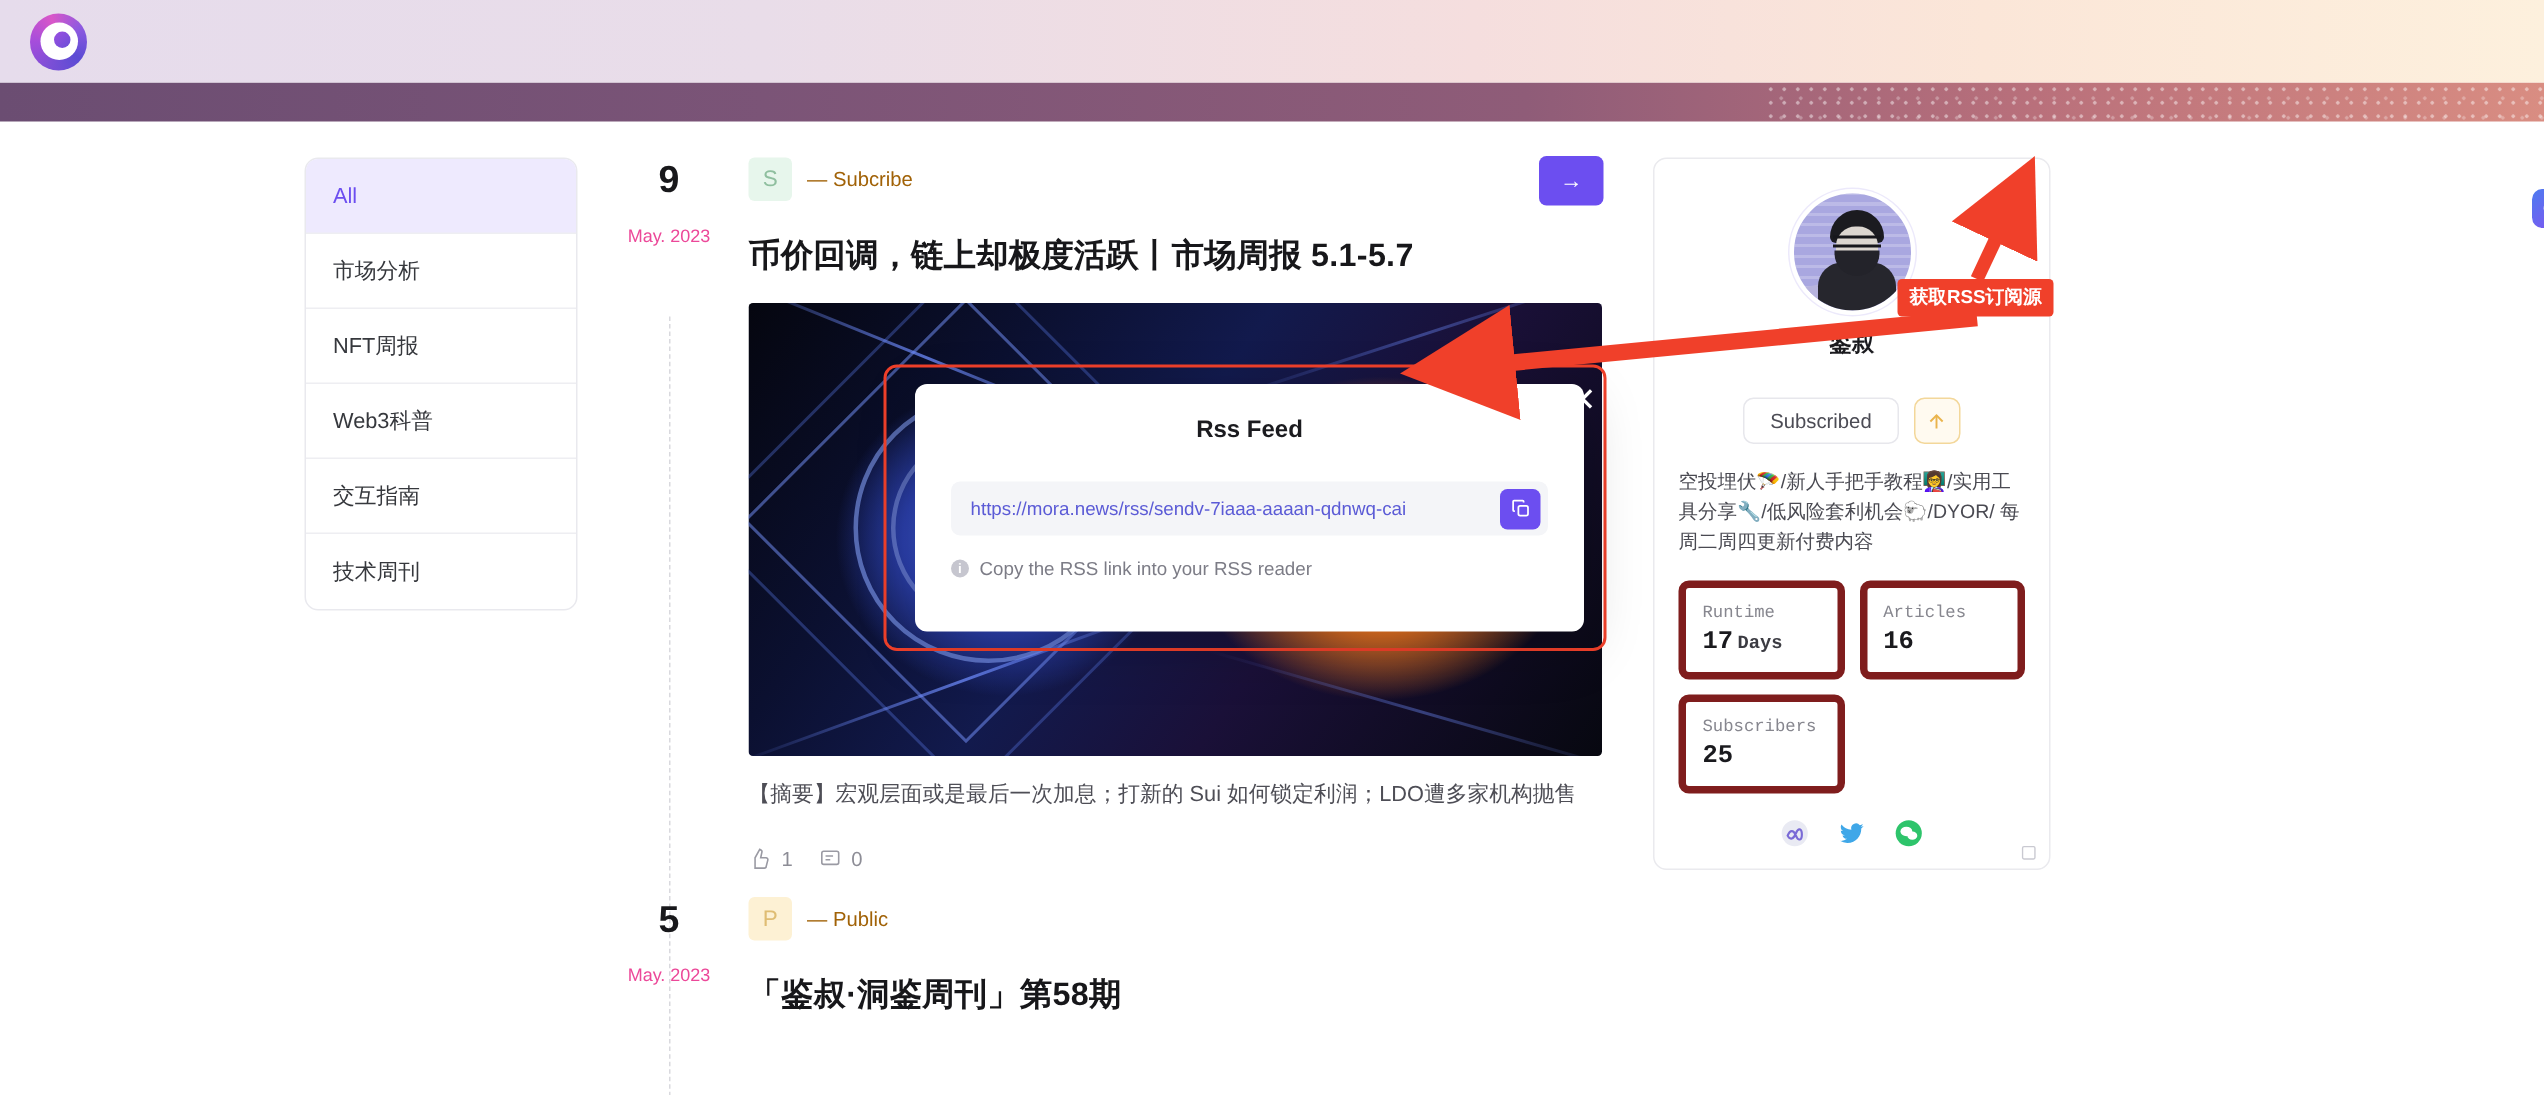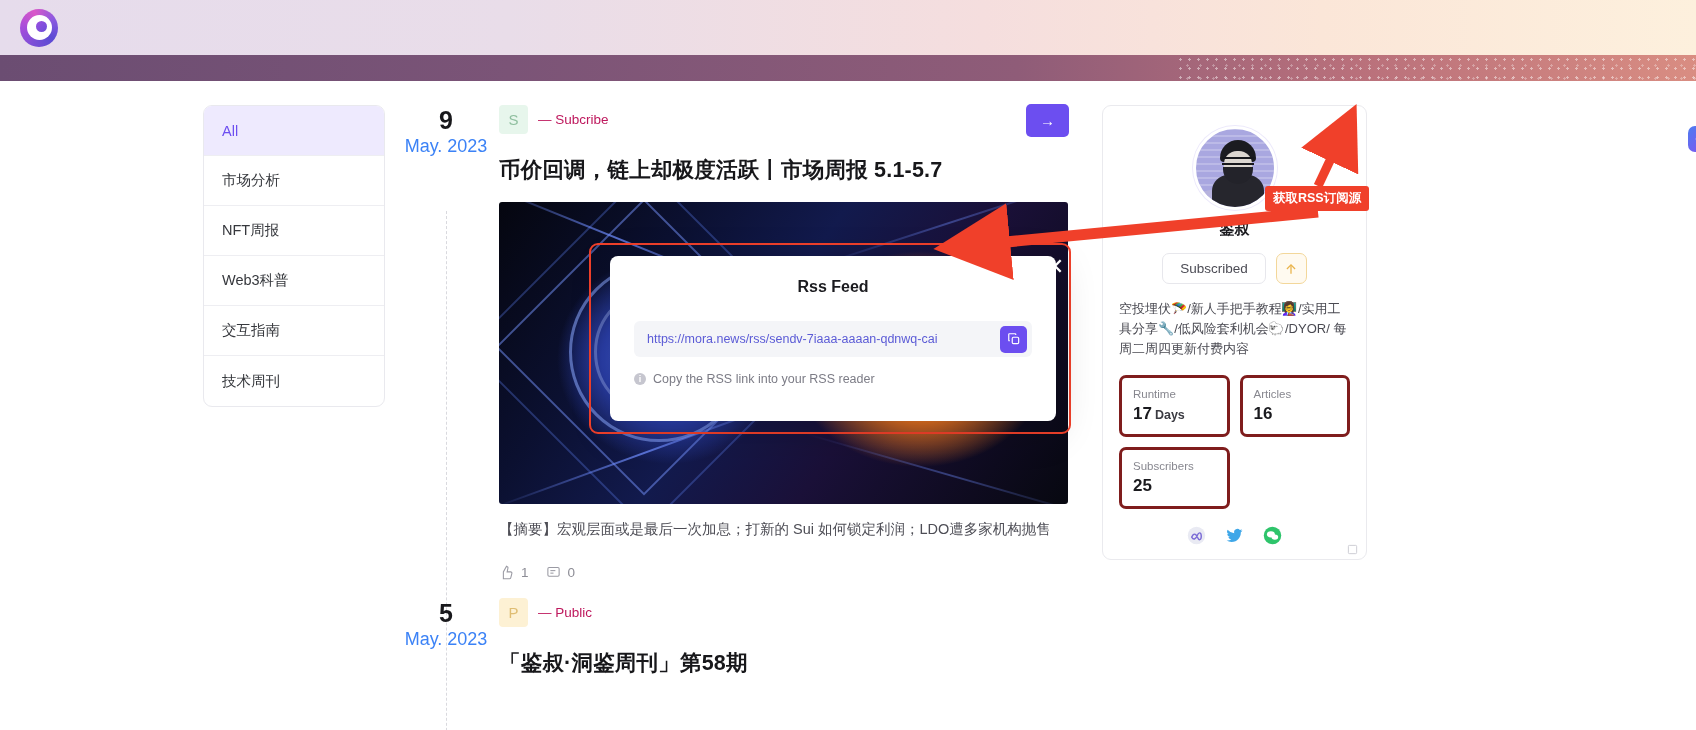--- a/index.html
+++ b/index.html
@@ -90,32 +90,32 @@
   
   .timeline {
     position: absolute; left: 446px; top: 120px; width: 1px; height: 560px;
     border-left: 1px dashed #d9d9de;
   }
 
   
   .article { position: absolute; left: 0; top: 0; width: 100%; }
   .date-col { position: absolute; width: 90px; text-align: center; }
   .date-day { font-size: 25px; font-weight: 700; color: #18181b; line-height: 1.05; }
-  .date-my { font-size: 18px; color: #3b82f6; margin-top: 3px; }
+  .date-my { font-size: 12px; color: #ec4899; margin-top: 17px; }
 
   .art-body { position: absolute; left: 499px; }
   .art-meta { display: flex; align-items: center; gap: 10px; }
   .badge-sq {
     width: 29px; height: 29px; border-radius: 4px;
     display: flex; align-items: center; justify-content: center;
     font-size: 15px; font-weight: 500;
   }
   .badge-sq.sub { background: #e7f6ec; color: #8fbf9f; }
   .badge-sq.pub { background: #fdf1d4; color: #dfbd73; }
-  .meta-label { font-size: 13.5px; color: #be185d; }
+  .meta-label { font-size: 13.5px; color: #a16207; }
 
   .art-title {
     font-size: 21.5px; font-weight: 700; color: #17171a; margin-top: 21px; letter-spacing: .2px;
   }
   .art-cover {
     margin-top: 18px; width: 569px; height: 302px; border-radius: 3px; overflow: hidden;
     position: relative;
     background:
       radial-gradient(ellipse 180px 150px at 74% 52%, #f9a93a 0%, #e8731f 40%, rgba(40,10,60,0) 72%),
       radial-gradient(ellipse 150px 140px at 30% 52%, #5b7bf7 0%, #2a3ea8 45%, rgba(8,8,30,0) 75%),
@@ -160,39 +160,39 @@
   .avatar-lg .beard { position:absolute; top:38px; left:27px; width:30px; height:17px; border-radius:0 0 15px 15px; background:#23232a;}
   .avatar-lg .glasses { position:absolute; top:28px; left:26px; width:32px; height:8px; border-top:2px solid #17171c; border-bottom:2px solid #17171c;}
   .avatar-lg .torso { position:absolute; bottom:0; left:16px; width:52px; height:32px; border-radius:16px 16px 0 0; background:#26262d;}
   .avatar-lg .laptop { position:absolute; bottom:2px; left:6px; width:26px; height:16px; background:#b7b3dd; transform: skewY(-12deg);}
 
   .rss-fab {
     position: absolute; right: 16px; top: 16px; width: 23px; height: 23px; border-radius: 50%;
     background: #f5a623; display: flex; align-items: center; justify-content: center; cursor: pointer;
   }
   .profile-name { margin-top: 10px; font-size: 15px; font-weight: 700; color: #1a1a1e; }
-  .profile-btns { margin-top: 14px; display: flex; align-items: center; gap: 10px; }
+  .profile-btns { margin-top: 26px; display: flex; align-items: center; gap: 10px; }
   .btn-subscribed {
     padding: 7px 17px; border: 1px solid #e7e7ec; border-radius: 7px; background: #fff;
     font-size: 13.5px; color: #4c4c55; cursor: pointer;
   }
   .btn-boost {
     width: 31px; height: 31px; border-radius: 7px; border: 1px solid #f3d79a; background: #fffaf0;
     display: flex; align-items: center; justify-content: center; cursor: pointer;
   }
   .profile-bio {
     margin-top: 15px; font-size: 13px; line-height: 1.55; color: #4a4a52;
     text-align: left; width: 100%;
   }
   .stats-grid {
     margin-top: 16px; width: 100%; display: grid; grid-template-columns: 1fr 1fr;
     gap: 10px;
   }
   .stat {
-    border: 3px solid #7f1d1d; border-radius: 7px; padding: 10px 11px; position: relative; min-height: 53px;
+    border: 5px solid #7f1d1d; border-radius: 7px; padding: 10px 11px; position: relative; min-height: 53px; font-family: Liberation Mono, monospace;
   }
   .stat-label { font-size: 11.5px; color: #87878f; }
   .stat-value { margin-top: 4px; font-size: 17px; font-weight: 700; color: #1a1a1e; }
   .stat-value .unit { font-size: 12.5px; font-weight: 600; color: #3b3b42; margin-left: 3px; }
   .stat-value.small { font-size: 13.5px; font-weight: 600; }
   .copy-mini { position: absolute; right: 8px; top: 8px; cursor: pointer; }
   .socials { margin-top: 16px; display: flex; gap: 18px; align-items: center; }
   .soc { width: 20px; height: 20px; display:flex; align-items:center; justify-content:center; cursor: pointer; }
   .card-corner { position: absolute; right: 8px; bottom: 7px; width: 11px; height: 11px; color: #c9c9d1; }
 

